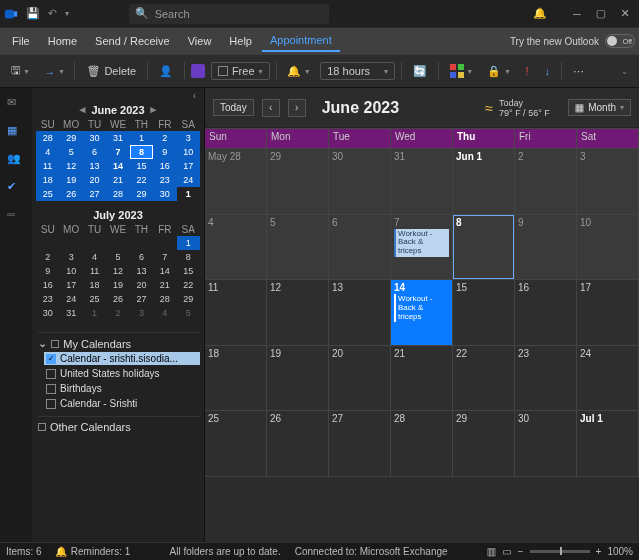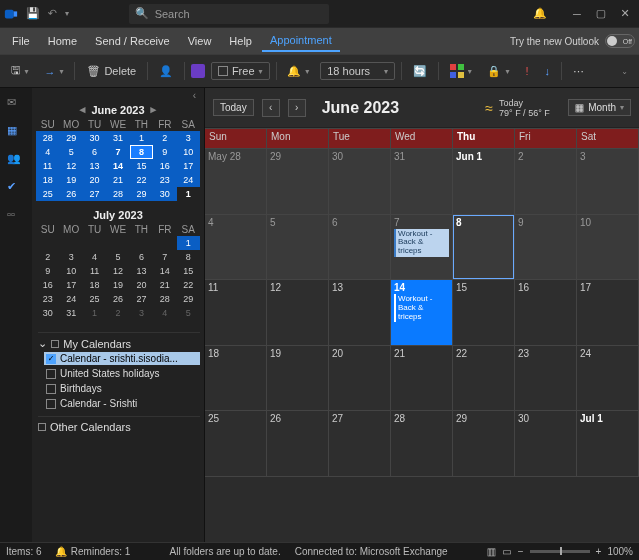--- a/index.html
+++ b/index.html
@@ -52,21 +52,21 @@
   .calendar { flex: 1; background: #2c2c2c; display: flex; flex-direction: column; border-left: 1px solid #111; }
   .cal-header { height: 40px; display: flex; align-items: center; padding: 0 8px; gap: 8px; border-bottom: 1px solid #222; }
   .today-btn { border: 1px solid #555; padding: 2px 6px; font-size: 10px; color: #ddd; background: #333; }
   .nav-btn { width: 18px; height: 18px; border: 1px solid #555; display: flex; align-items: center; justify-content: center; color: #ccc; background: #333; font-size: 10px; }
   .cal-title { font-size: 16px; font-weight: 600; color: #eee; margin-left: 8px; }
   .weather { margin-left: auto; display: flex; align-items: center; gap: 6px; font-size: 9px; color: #ccc; }
   .weather-icon { color: #f0c040; font-size: 14px; }
   .view-select { border: 1px solid #555; padding: 2px 6px; display: flex; align-items: center; gap: 4px; color: #ddd; font-size: 10px; background: #333; }
 
   .cal-grid { flex: 1; display: grid; grid-template-columns: repeat(7, 1fr); grid-template-rows: 20px repeat(6, 1fr); border-top: 1px solid #444; }
-  .dow-cell { background: #7f1d1d; border-right: 1px solid #444; border-bottom: 1px solid #444; padding: 2px 4px; font-size: 10px; color: #ccc; }
+  .dow-cell { background: #701a75; border-right: 1px solid #444; border-bottom: 1px solid #444; padding: 2px 4px; font-size: 10px; color: #ccc; }
   .dow-cell.thu { font-weight: 700; color: #fff; }
   .day-cell { border-right: 1px solid #444; border-bottom: 1px solid #444; padding: 2px 3px; position: relative; font-size: 10px; color: #ccc; background: #2e2e2e; display: flex; flex-direction: column; }
   .day-cell.prev, .day-cell.past { background: #3a3a3a; color: #999; }
   .day-cell .num { font-size: 10px; }
   .day-cell .num.bold { font-weight: 700; color: #fff; }
   .day-cell.selected-outline { box-shadow: inset 0 0 0 1px #6aaaff; }
   .event { font-size: 8px; padding: 1px 2px; margin-top: 1px; line-height: 1.1; overflow: hidden; }
   .event.light { background: #bcd4ee; color: #1a3a5a; border-left: 2px solid #3a7ac4; }
   .event.blue { background: #0a7aff; color: #fff; border-left: 2px solid #fff; }
 

